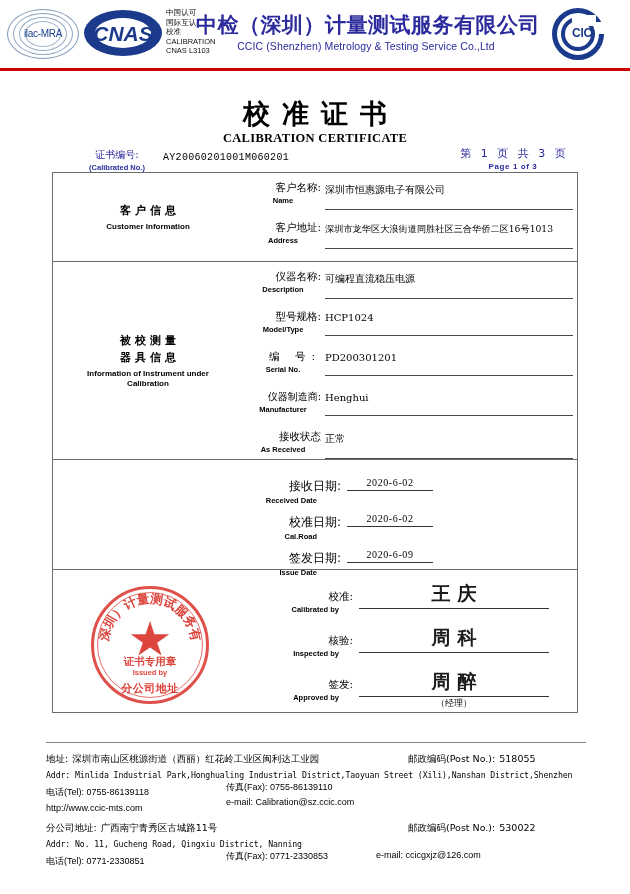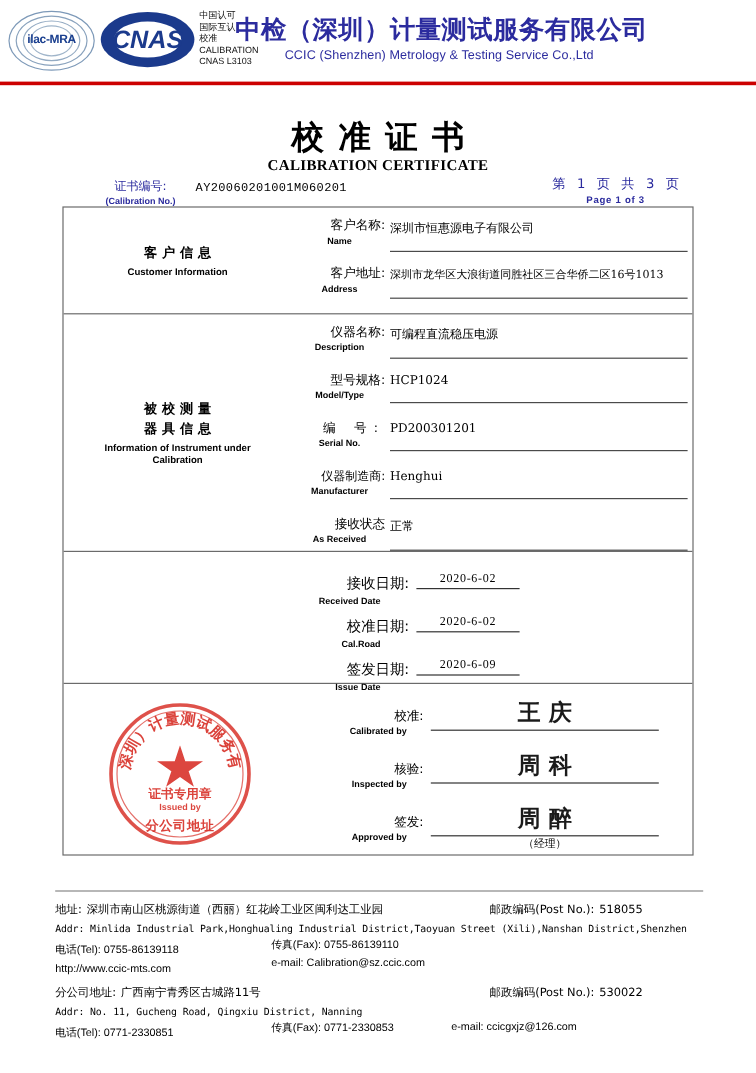--- a/index.html
+++ b/index.html
@@ -39,21 +39,21 @@
   #ilac-logo .r1 { width: 70px; height: 48px; border-color:#7d99b8; }
   #ilac-logo .r2 { width: 58px; height: 40px; border-color:#89a2bd; }
   #ilac-logo .r3 { width: 46px; height: 32px; border-color:#94abc3; }
   #ilac-logo .r4 { width: 34px; height: 24px; border-color:#a0b5ca; }
   #ilac-logo .label {
     position: absolute;
     left: 0; right: 0;
     top: 20px;
     text-align: center;
     font-family: "Liberation Sans", sans-serif;
-    font-weight: bold;
+    font-weight: normal;
     font-size: 10px;
     letter-spacing: -0.3px;
     color: #1a3f8f;
   }
 
   
   #cnas-logo {
     position: absolute;
     left: 84px; top: 10px;
     width: 78px; height: 46px;
@@ -571,30 +571,37 @@
     <div class="cn">中国认可</div>
     <div class="cn">国际互认</div>
     <div class="cn">校准</div>
     <div>CALIBRATION</div>
     <div>CNAS L3103</div>
   </div>
 
   <div id="company-cn">中检（深圳）计量测试服务有限公司</div>
   <div id="company-en">CCIC (Shenzhen) Metrology &amp; Testing Service Co.,Ltd</div>
 
+  <div id="ccic-logo">
+    <div class="outer"></div>
+    <div class="gapblock"></div>
+    <div class="inner"></div>
+    <div class="innergap"></div>
+    <div class="cic">CIC</div>
+  </div>
 
   <div id="header-rule"></div>
 </div>
 
 <div id="title-cn">校准证书</div>
 <div id="title-en">CALIBRATION CERTIFICATE</div>
 
 <div id="certno-label">
   <div class="l1">证书编号:</div>
-  <div class="l2">(Calibration No.)</div>
+  <div class="l2">(Calibrated No.)</div>
 </div>
 <div id="certno-value">AY20060201001M060201</div>
 
 <div id="page-label">
   <div class="l1">第 1 页 共 3 页</div>
   <div class="l2">Page 1 of  3</div>
 </div>
 
 <div id="frame">
 

